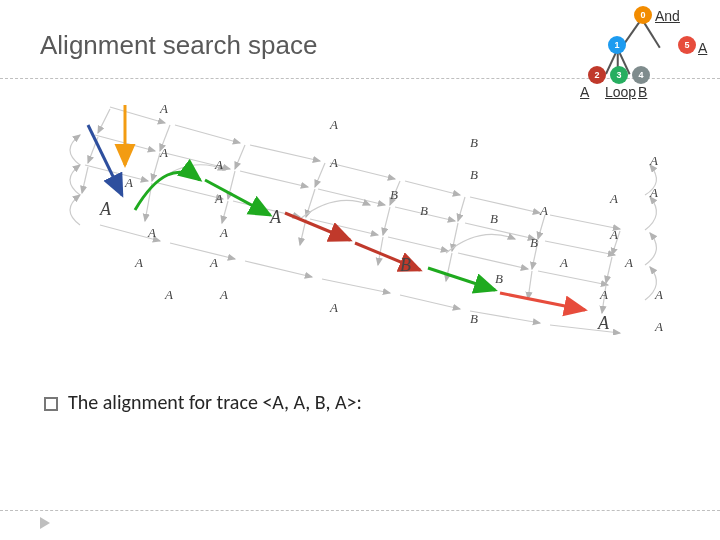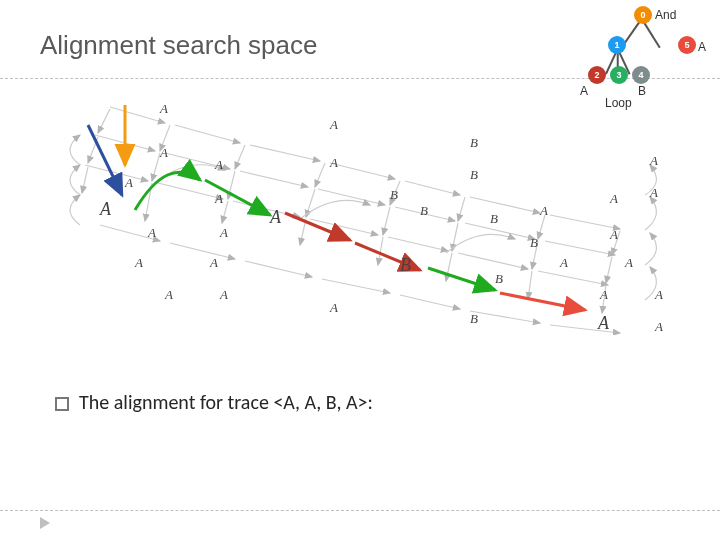--- a/index.html
+++ b/index.html
@@ -44,22 +44,23 @@
     border-radius: 50%;
     display: flex;
     align-items: center;
     justify-content: center;
     font-size: 9px;
     color: #fff;
     font-weight: bold;
   }
   .node-label {
     position: absolute;
-    font-size: 12px;
+    font-size: 14px;
     color: #333;
+    text-decoration: underline;
   }
   .tree-line {
     position: absolute;
     background: #555;
     height: 1.5px;
     transform-origin: left center;
   }
 
   
   .lattice {
@@ -78,21 +79,21 @@
     color: #444;
   }
   .big-label {
     font-size: 18px;
   }
 
   
   .bullets {
     position: absolute;
     top: 390px;
-    left: 55px;
+    left: 44px;
     width: 620px;
   }
   .bullet-line {
     display: flex;
     align-items: baseline;
     margin-bottom: 22px;
     font-family: Calibri, Arial, sans-serif;
     font-size: 20px;
     color: #262626;
   }
@@ -132,21 +133,21 @@
   <div class="tree-line" style="left:28px; top:44px; width:28px; transform:rotate(65deg);"></div>
 
   <div class="node" style="left: 44px; top: 2px; background: rgb(242, 140, 0);">
       <span>0</span>
     </div>
   <span class="node-label" style="left:65px; top:4px;">And</span>
 
   <div class="node" style="left: 18px; top: 32px; background: rgb(29, 155, 240);">
       <span>1</span>
     </div>
-  <span class="node-label" style="left:15px; top:80px;margin-top:12px;">Loop</span>
+  <span class="node-label" style="left:15px; top:80px;">Loop</span>
 
   <div class="node" style="left: 88px; top: 32px; background: rgb(231, 76, 60);">
       <span>5</span>
     </div>
   <span class="node-label" style="left:108px; top:36px;">A</span>
 
   <div class="node" style="left: -2px; top: 62px; background: rgb(192, 57, 43);">
       <span>2</span>
     </div>
   <span class="node-label" style="left:-10px; top:80px;">A</span>

